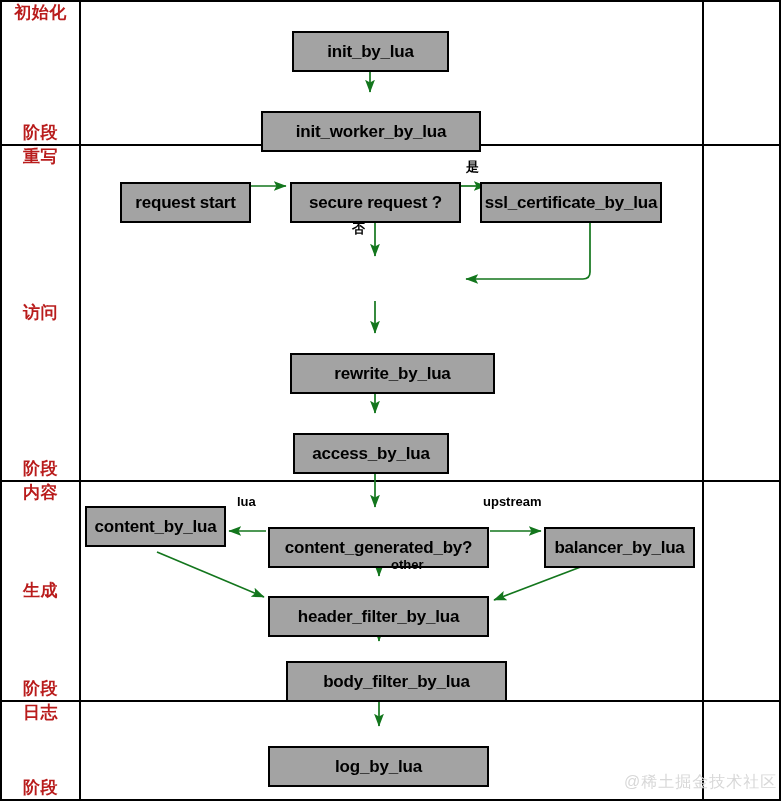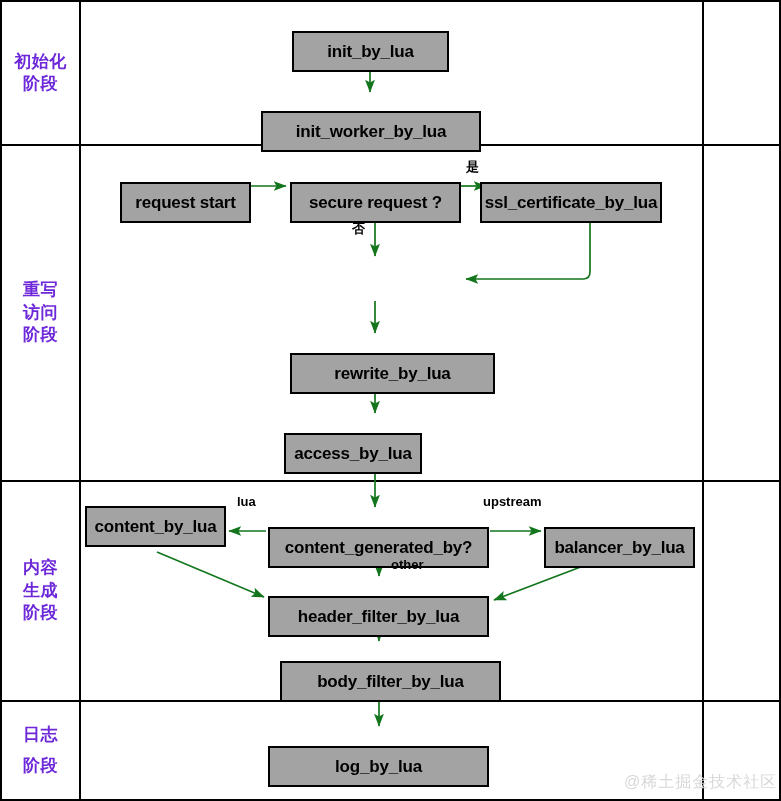--- a/index.html
+++ b/index.html
@@ -24,24 +24,24 @@
   }
   .vline { width: 2px; }
   .hline { height: 2px; }
 
   
   .phase-label {
     position: absolute;
     display: flex;
     flex-direction: column;
     align-items: center;
-    justify-content: center;
+    justify-content: space-between;
     font-size: 17px;
     font-weight: bold;
-    color: #6d28d9;
+    color: #b91c1c;
     line-height: 1.32;
     text-align: center;
     letter-spacing: 0.5px;
   }
 
   
   .node {
     position: absolute;
     box-sizing: border-box;
     border: 2px solid #000000;
@@ -171,31 +171,31 @@
 
   <div class="node" style="left:120px; top:166px; width:131px; height:41px;">request start</div>
 
   <div class="node" style="left:290px; top:166px; width:171px; height:41px;">secure request ?</div>
 
   <div class="node" style="left:480px; top:166px; width:182px; height:41px;">ssl_certificate_by_lua</div>
 
 
   <div class="node" style="left:290px; top:337px; width:205px; height:41px;">rewrite_by_lua</div>
 
-  <div class="node" style="left:284px; top:417px; width:138px; height:41px;">access_by_lua</div>
+  <div class="node" style="left:293px; top:417px; width:156px; height:41px;">access_by_lua</div>
 
   <div class="node" style="left:85px; top:490px; width:141px; height:41px;">content_by_lua</div>
 
   <div class="node" style="left:268px; top:511px; width:221px; height:41px;">content_generated_by?</div>
 
   <div class="node" style="left:544px; top:511px; width:151px; height:41px;">balancer_by_lua</div>
 
   <div class="node" style="left:268px; top:580px; width:221px; height:41px;">header_filter_by_lua</div>
 
-  <div class="node" style="left:280px; top:645px; width:221px; height:41px;">body_filter_by_lua</div>
+  <div class="node" style="left:286px; top:645px; width:221px; height:41px;">body_filter_by_lua</div>
 
   <div class="node" style="left:268px; top:730px; width:221px; height:41px;">log_by_lua</div>
 
   <div class="edge-label cjk" style="left:466px; top:158px;">是</div>
 
   <div class="edge-label cjk" style="left:352px; top:220px;">否</div>
 
   <div class="edge-label" style="left:237px; top:494px;">lua</div>
 
   <div class="edge-label" style="left:483px; top:494px;">upstream</div>

